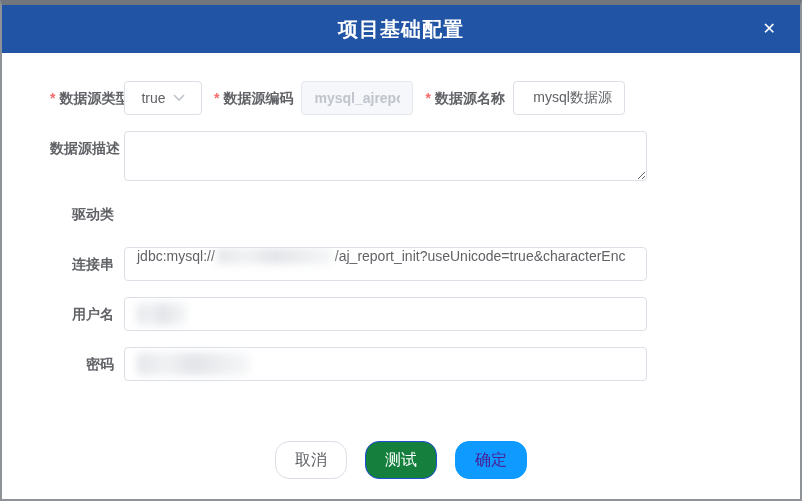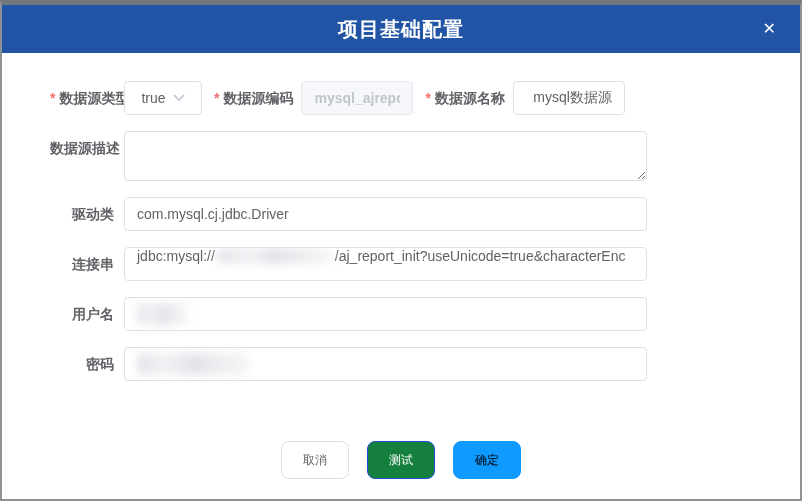--- a/index.html
+++ b/index.html
@@ -157,40 +157,40 @@
   .dialog-footer {
     margin-top: 60px;
     display: flex;
     justify-content: center;
     gap: 18px;
   }
   .btn {
     min-width: 68px;
     height: 38px;
     padding: 4px 19px;
-    border-radius: 8px;
-    font-size: 12px;
+    border-radius: 14px;
+    font-size: 16px;
     cursor: pointer;
     font-family: inherit;
     line-height: 1;
   }
   .btn-cancel {
     background: #ffffff;
     border: 1px solid #dcdfe6;
     color: #606266;
   }
   .btn-test {
     background: #15803d;
     border: 1px solid #1d4ed8;
     color: #ffffff;
   }
   .btn-confirm {
     background: #0e9aff;
     border: 1px solid #0e9aff;
-    color: #000000;
+    color: #4c1d95;
   }
 </style>
 </head>
 <body>
 
 <div class="window">
 
   <div class="dialog-header">
     <span class="dialog-title">项目基础配置</span>
     <button class="dialog-close">✕</button>
@@ -220,21 +220,20 @@
       <input class="ipt" style="width: 112px; text-align: right;" value="mysql数据源">
     </div>
 
     <div class="form-row align-top">
       <div class="form-label">数据源描述</div>
       <textarea class="desc" style=""></textarea>
     </div>
 
     <div class="form-row">
       <div class="form-label">驱动类</div>
-      <input class="ipt wide" value="com.mysql.cj.jdbc.Driver" style="">
     </div>
 
     <div class="form-row">
       <div class="form-label">连接串</div>
       <div class="conn-input">
         <span>jdbc:mysql://</span>
         <span class="blur-redact blur-host"></span>
         <span>/aj_report_init?useUnicode=true&amp;characterEnc</span>
       </div>
     </div>

